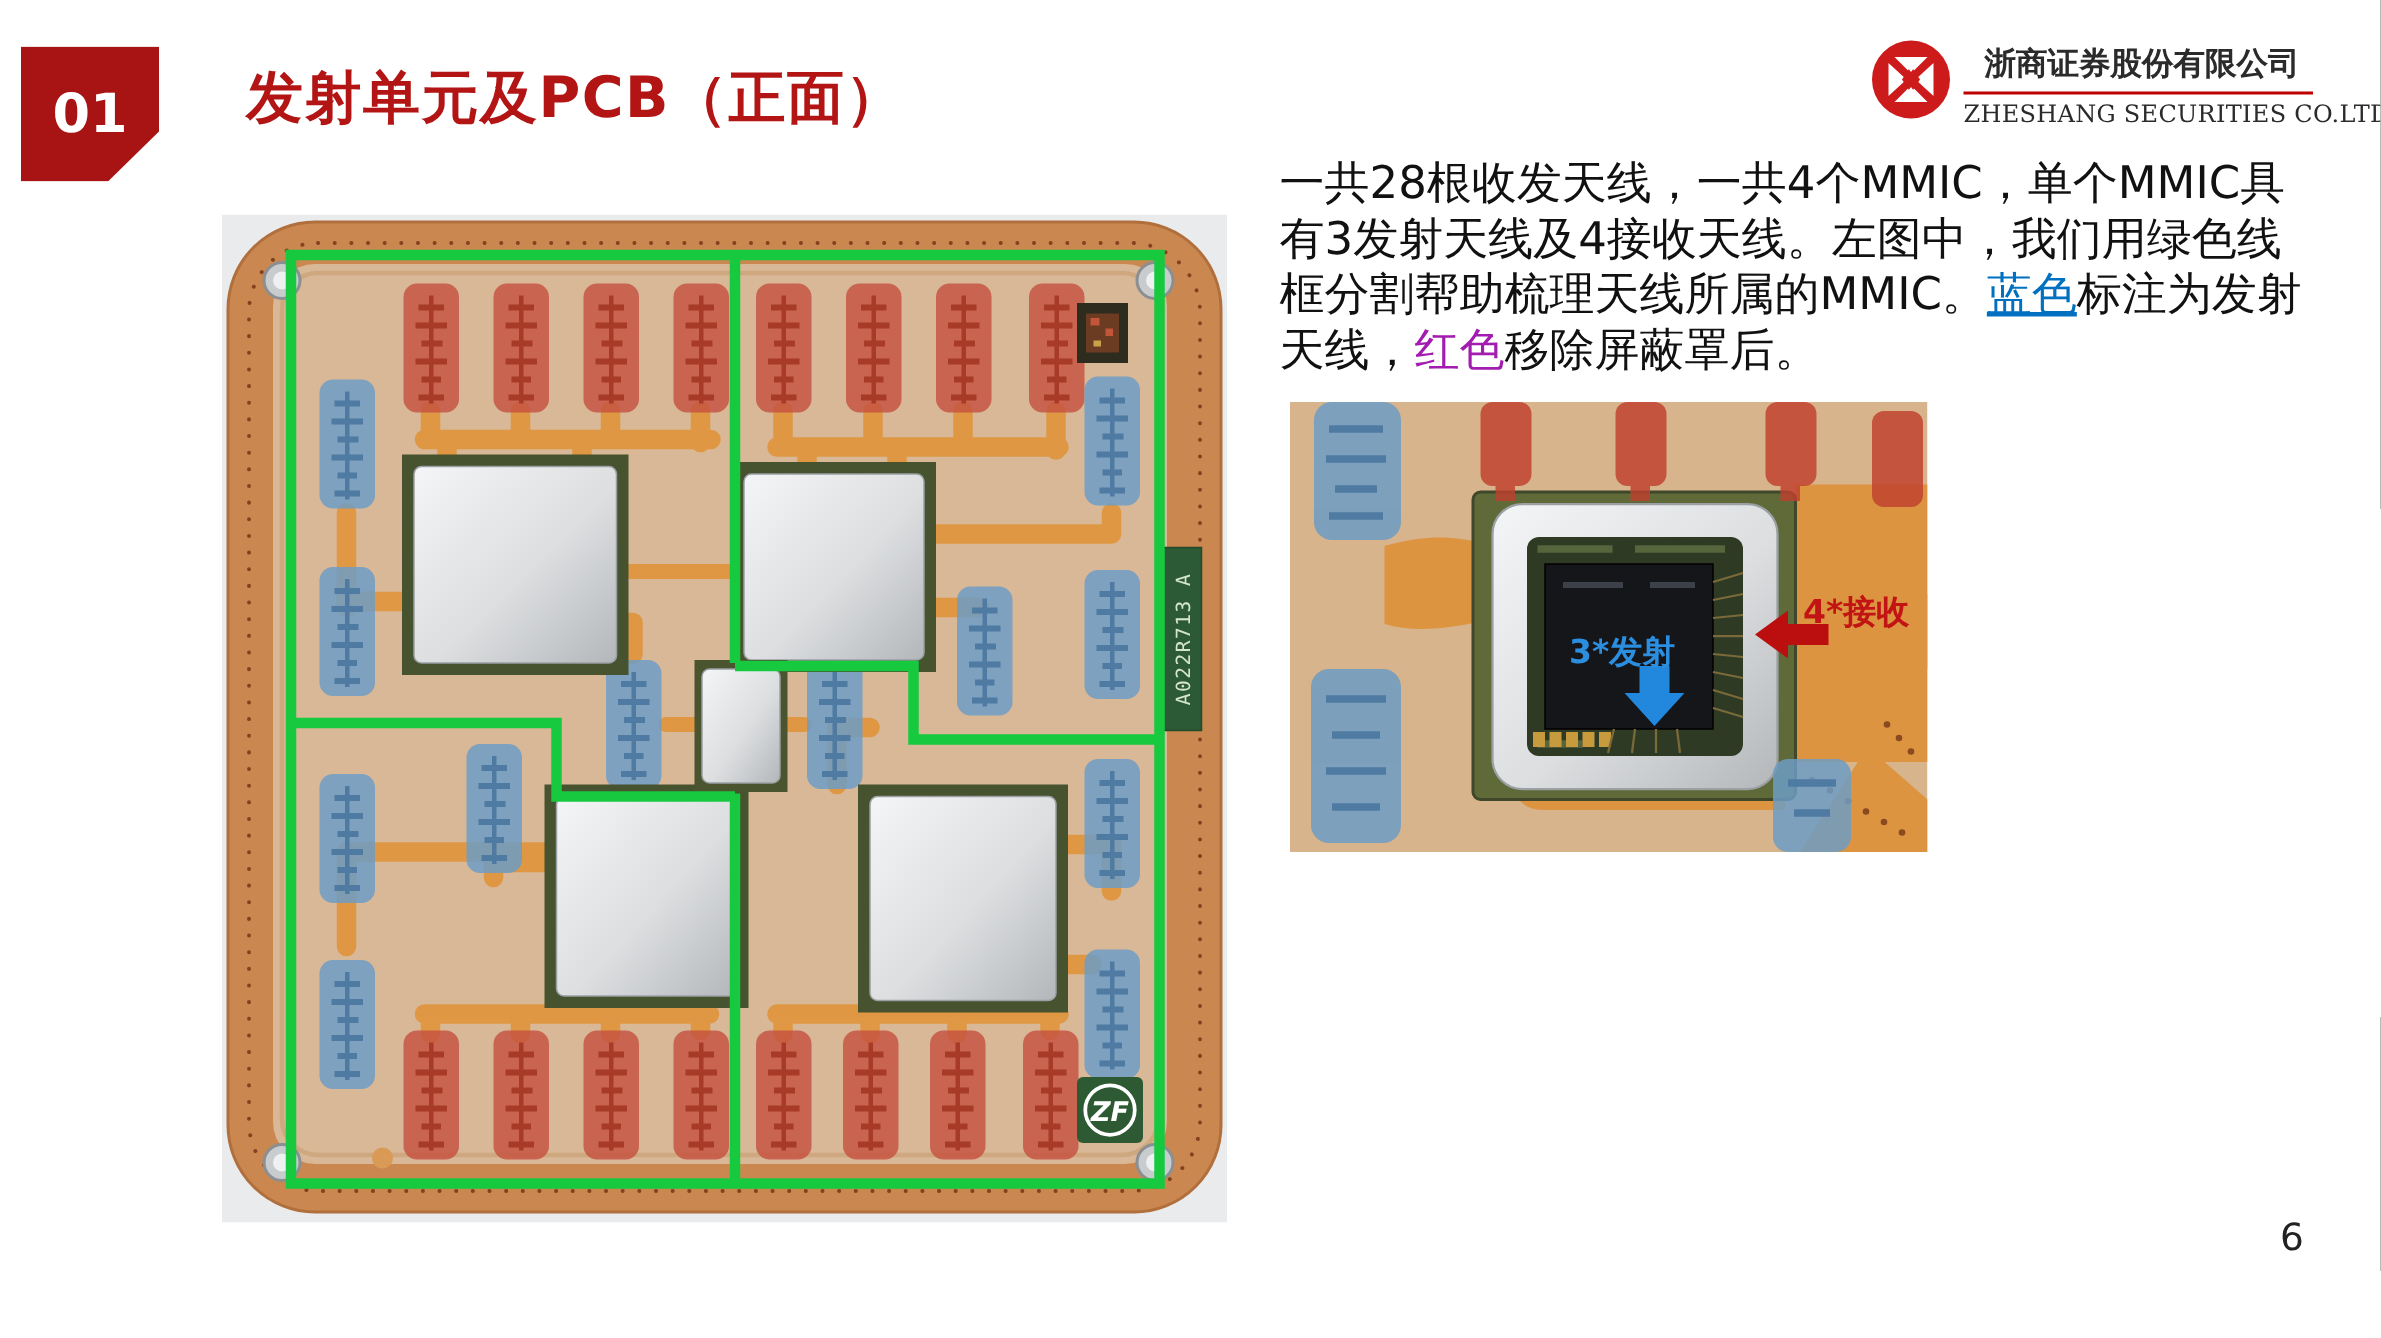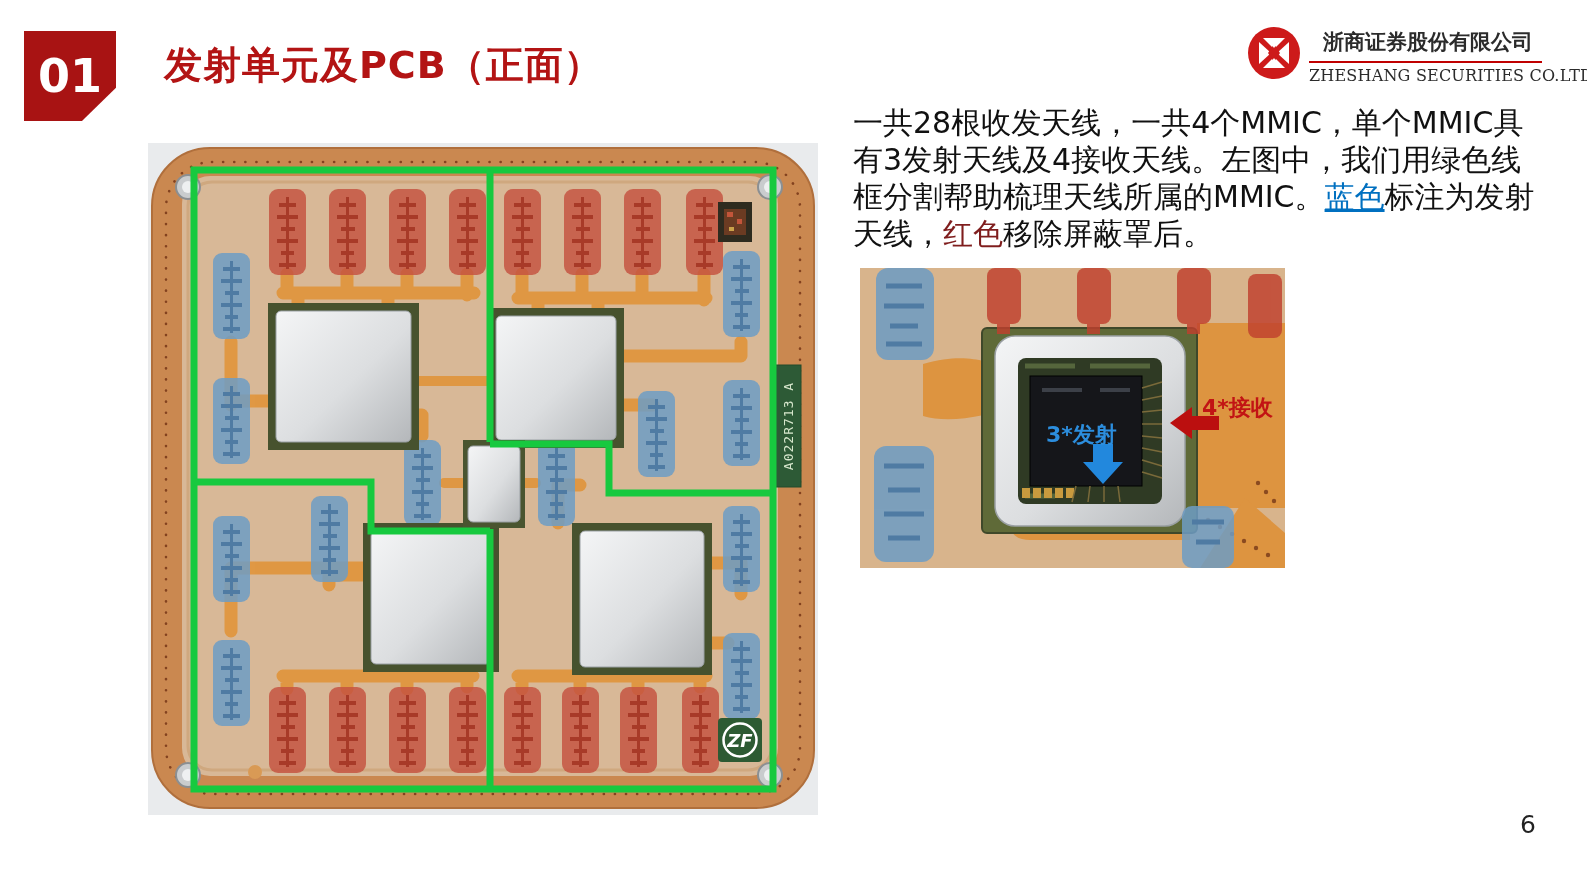--- a/index.html
+++ b/index.html
@@ -2,44 +2,44 @@
 <html><head>
 <meta charset="utf-8">
 <style>
   html,body{margin:0;padding:0;background:#888;}
   .slide{
     position:relative;width:1587px;height:892px;background:#ffffff;overflow:hidden;
     font-family:"DejaVu Sans","Liberation Sans",sans-serif;
   }
   
   .badge{
-    position:absolute;left:24px;top:31px;width:92px;height:90px;background:#a81313;
+    position:absolute;left:14px;top:31px;width:92px;height:90px;background:#a81313;
     clip-path:polygon(0 0,100% 0,100% 63%,63% 100%,0 100%);
-    color:#fff;font-size:46px;font-weight:bold;display:flex;align-items:center;justify-content:center;
+    color:#fff;font-size:36px;font-weight:bold;display:flex;align-items:center;justify-content:center;
   }
   .page-title{
     position:absolute;left:164px;top:40px;font-size:38px;font-weight:bold;color:#b31414;letter-spacing:1px;
   }
   .logo{position:absolute;right:40px;top:24px;width:300px;height:64px;}
   .logo .mark{position:absolute;left:0;top:2px;}
   .logo .cn{position:absolute;left:76px;top:4px;width:234px;font-family:"DejaVu Serif","Liberation Serif",serif;
     font-size:21px;font-weight:600;color:#2b2b2b;white-space:nowrap;}
   .logo .rule{position:absolute;left:62px;top:37px;width:233px;height:2px;background:#c00000;}
   .logo .en{position:absolute;left:62px;top:42px;font-family:"DejaVu Serif","Liberation Serif",serif;
     font-size:16px;color:#2b2b2b;white-space:nowrap;letter-spacing:.2px;}
   
   .pcb-photo{position:absolute;left:148px;top:143px;width:670px;height:672px;}
   .chip-photo{position:absolute;left:860px;top:268px;width:425px;height:300px;}
   
   .para{position:absolute;left:853px;width:697px;font-size:30px;line-height:37px;color:#111;
     text-align:left;letter-spacing:0;}
   .para1{top:104px;}
   .para2{top:594px;}
   .t-blue{color:#0070c0;text-decoration:underline;margin-top:26px;}
-  .t-red{color:#7f1d1d;}
+  .t-red{color:#a21caf;}
   .page-num{position:absolute;left:1508px;top:810px;width:40px;font-size:25px;color:#222;text-align:center;}
 </style>
 </head>
 <body>
 
 <div class="slide">
 
   <div class="badge">
     <span>01</span>
   </div>

